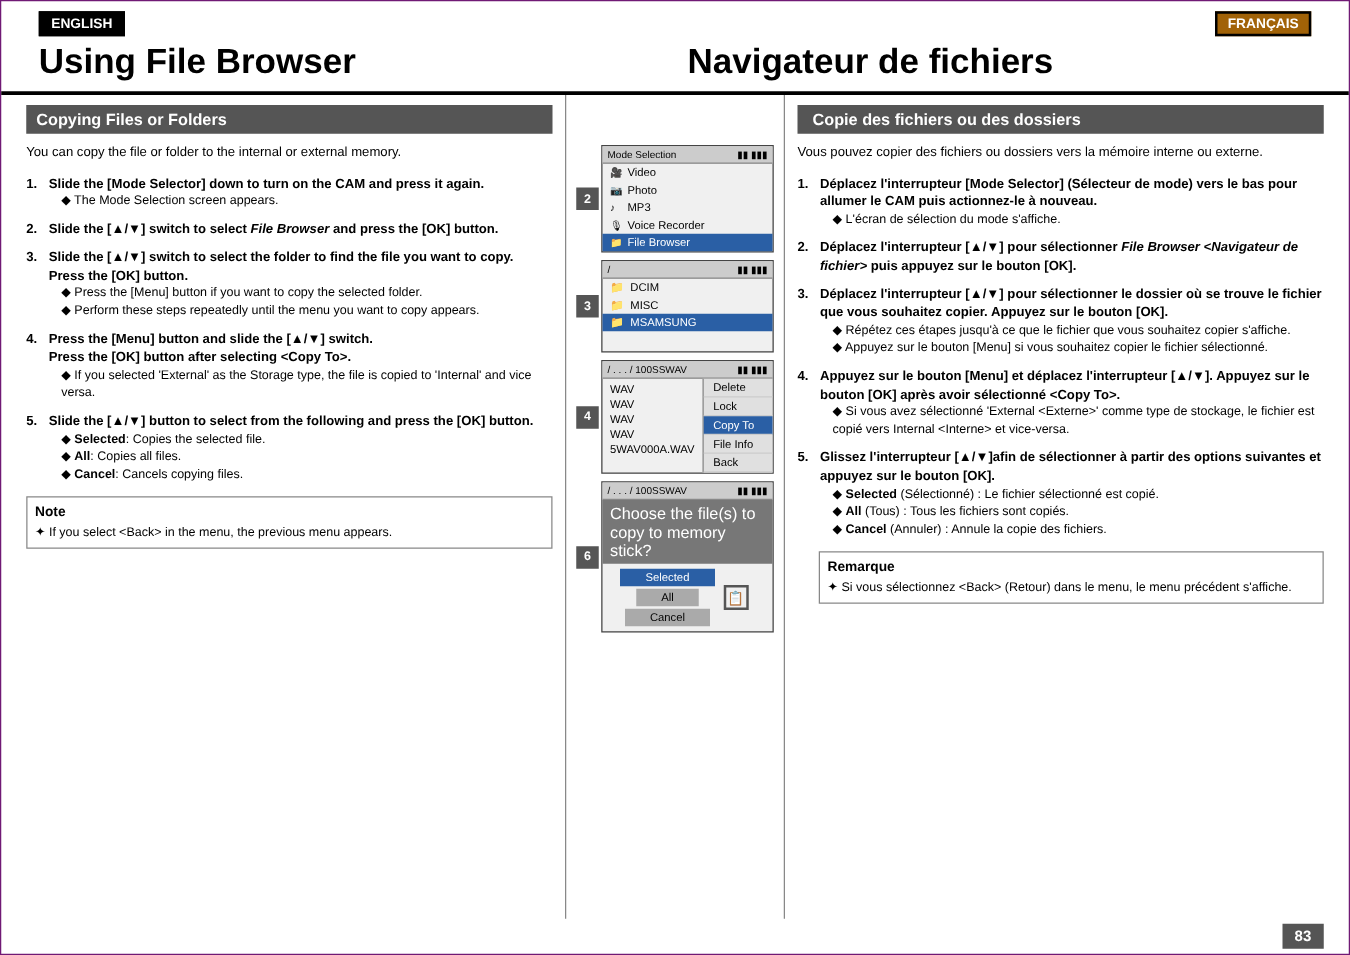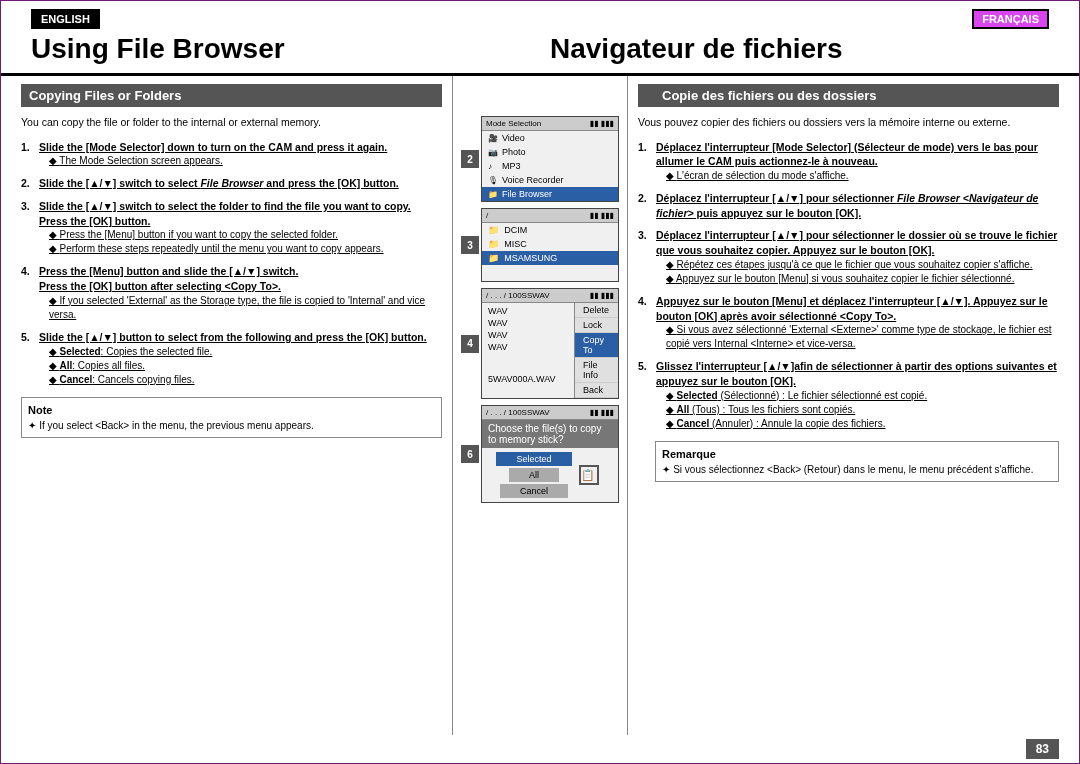--- a/index.html
+++ b/index.html
@@ -29,21 +29,21 @@
     .lang-en {
       background: #000;
       color: #fff;
       font-weight: bold;
       font-size: 11px;
       padding: 2px 8px;
       border: 2px solid #000;
     }
     .lang-fr {
       margin-left: auto;
-      background: #d946ef;
+      background: #a16207;
       color: #fff;
       font-weight: bold;
       font-size: 11px;
       padding: 2px 8px;
       border: 2px solid #000;
     }
 
     
     .main-titles {
       display: flex;
@@ -74,21 +74,21 @@
       padding: 4px 8px;
       margin-bottom: 8px;
       margin-top: 8px;
     }
 
     .section-header-fr {
       background: #555;
       color: #fff;
       font-weight: bold;
       font-size: 13px;
-      padding: 4px 24px;
+      padding: 4px 12px;
       margin-bottom: 8px;
       margin-top: 8px;
     }
 
     .intro-text {
       font-size: 10.5px;
       margin-bottom: 10px;
       line-height: 1.4;
     }
 
@@ -103,21 +103,20 @@
     }
 
     .step-num {
       font-weight: bold;
       min-width: 14px;
       margin-right: 4px;
     }
 
     .step-content {
       flex: 1;
-      text-decoration: underline;
     }
 
     .step-content b {
       font-weight: bold;
     }
 
     .step-content i {
       font-style: italic;
     }
 
@@ -395,41 +394,41 @@
           <div class="screen-header">
             <span>/ . . . / 100SSWAV</span>
             <span class="icons-bar">▮▮ ▮▮▮</span>
           </div>
           <div style="display:flex;">
             <div style="flex:1; font-size:9px; padding: 2px;">
               <div style="padding:1px 4px;">WAV</div>
               <div style="padding:1px 4px;">WAV</div>
               <div style="padding:1px 4px;">WAV</div>
               <div style="padding:1px 4px;">WAV</div>
-              <div style="padding:1px 4px;margin-top:20px;">5WAV000A.WAV</div>
+              <div style="padding:1px 4px;">5WAV000A.WAV</div>
             </div>
-            <div style="width:44px; border-left:1px solid #888; background:#e0e0e0;">
+            <div style="width:57px; border-left:1px solid #888; background:#e0e0e0;">
               <div class="menu-item">Delete</div>
               <div class="menu-item">Lock</div>
               <div class="menu-item highlighted">Copy To</div>
               <div class="menu-item">File Info</div>
               <div class="menu-item">Back</div>
             </div>
           </div>
         </div>
       </div>
 
       <div class="screen-wrapper" style="margin-top: 6px;">
         <div class="screen-step-badge">6</div>
         <div class="device-screen">
           <div class="screen-header">
             <span>/ . . . / 100SSWAV</span>
             <span class="icons-bar">▮▮ ▮▮▮</span>
           </div>
-          <div style="background:#777; color:white; padding: 3px 6px; font-size:10px;">Choose the file(s) to copy to memory stick?</div>
+          <div style="background:#777; color:white; padding: 3px 6px; font-size:13px;">Choose the file(s) to copy to memory stick?</div>
           <div style="display:flex; justify-content:center; padding:4px 0; gap:2px;">
             <div style="display:flex; flex-direction:column; align-items:center; gap:2px;">
               <div style="background:#2a5fa5; color:white; padding:2px 20px; font-size:9px;">Selected</div>
               <div style="background:#aaa; padding:2px 20px; font-size:9px;">All</div>
               <div style="background:#aaa; padding:2px 20px; font-size:9px;">Cancel</div>
             </div>
             <div style="display:flex; align-items:center; justify-content:center; width:30px;">
               <div style="width:20px; height:20px; border:2px solid #555; display:flex; align-items:center; justify-content:center; font-size:11px;">📋</div>
             </div>
           </div>

